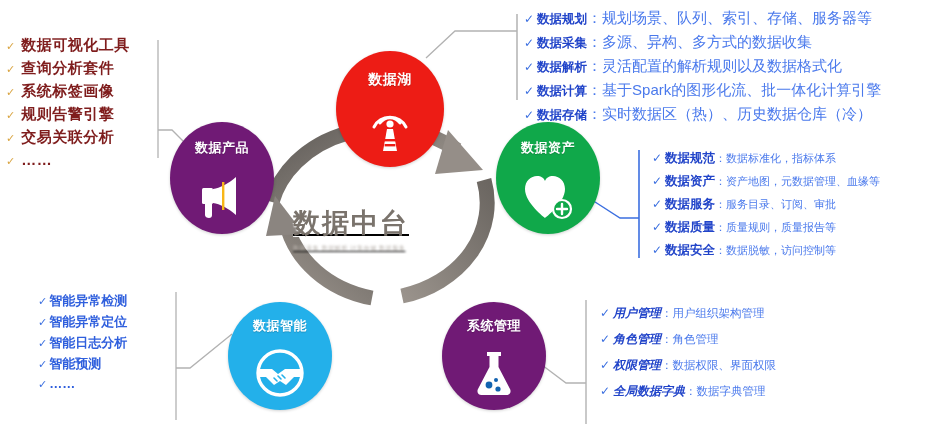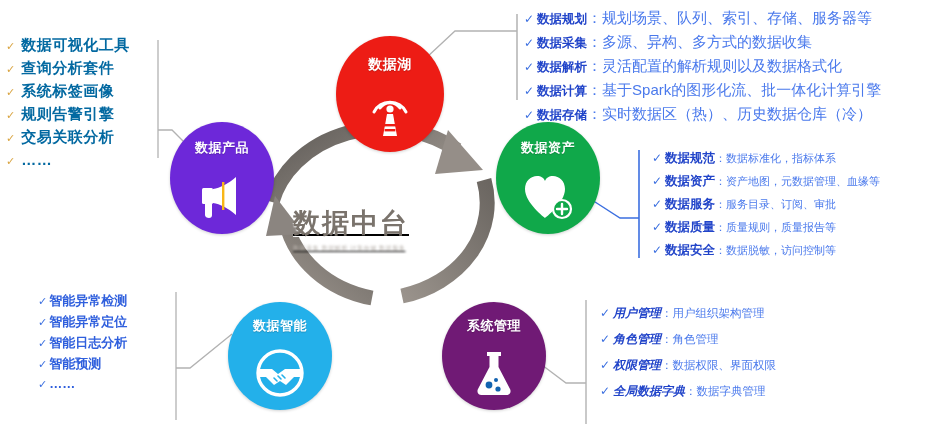--- a/index.html
+++ b/index.html
@@ -14,25 +14,25 @@
   .ring{position:absolute;left:252px;top:118px;width:268px;height:192px;}
 
   
   .node{position:absolute;border-radius:50%;display:flex;flex-direction:column;
         align-items:center;justify-content:flex-start;color:#fff;
         box-shadow:0 1px 3px rgba(0,0,0,.18);}
   .node .nlabel{font-weight:bold;letter-spacing:.5px;text-shadow:0 1px 1px rgba(0,0,0,.18);
         white-space:nowrap;}
   .node .nicon{flex:1;display:flex;align-items:center;justify-content:center;}
 
-  #node-lake{left:336px;top:36px;width:108px;height:116px;background:#ed1c15;}
+  #node-lake{left:336px;top:51px;width:108px;height:116px;background:#ed1c15;}
   #node-lake .nlabel{font-size:14px;margin-top:20px;}
   #node-asset{left:496px;top:122px;width:104px;height:112px;background:#10a84a;}
   #node-asset .nlabel{font-size:13px;margin-top:17px;}
-  #node-product{left:170px;top:122px;width:104px;height:112px;background:#6d28d9;}
+  #node-product{left:170px;top:122px;width:104px;height:112px;background:#701a75;}
   #node-product .nlabel{font-size:13px;margin-top:17px;}
   #node-sys{left:442px;top:302px;width:104px;height:108px;background:#701a75;}
   #node-sys .nlabel{font-size:13px;margin-top:15px;}
   #node-intel{left:228px;top:302px;width:104px;height:108px;background:#23b0ea;justify-content:center;}
   #node-intel .nlabel{font-size:13px;margin-top:15px;}
 
   
   .center-wrap{position:absolute;left:293px;top:205px;width:170px;text-align:left;text-decoration:underline;}
   .center-title{font-size:27px;font-weight:bold;color:#7a736c;letter-spacing:2px;
                 text-shadow:0 1px 1px rgba(255,255,255,.9);}
@@ -43,21 +43,21 @@
   .panel{position:absolute;}
   .line{display:flex;align-items:baseline;white-space:nowrap;}
   .tick{color:#3b6fe0;font-size:12px;margin-right:3px;line-height:1;}
   .hd{font-weight:bold;}
   .bd{}
 
   
   #panel-product{left:6px;top:36px;}
   #panel-product .line{margin-bottom:4px;}
   #panel-product .tick{color:#d9a441;font-size:11px;margin-right:6px;}
-  #panel-product .hd{color:#0369a1;font-size:15px;letter-spacing:.5px;}
+  #panel-product .hd{color:#7f1d1d;font-size:15px;letter-spacing:.5px;}
 
   
   #panel-intel{left:38px;top:292px;}
   #panel-intel .line{margin-bottom:3px;}
   #panel-intel .tick{color:#3b6fe0;font-size:11px;margin-right:2px;}
   #panel-intel .hd{color:#2f5fdd;font-size:13px;}
 
   
   #panel-lake{left:524px;top:9px;}
   #panel-lake .line{margin-bottom:5px;}

